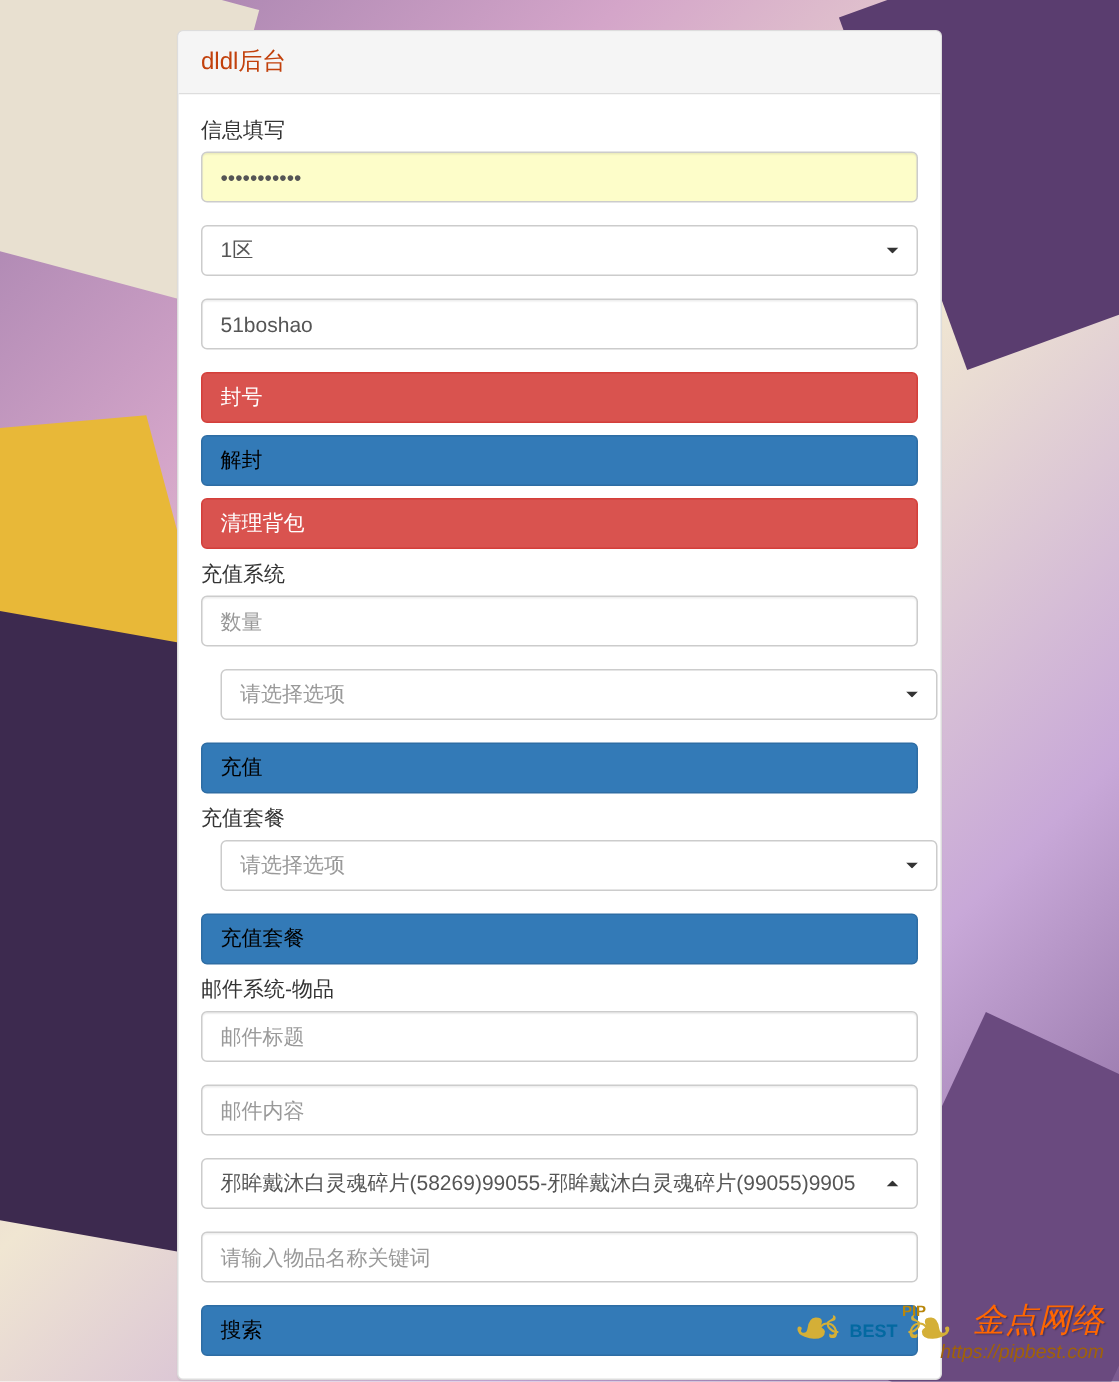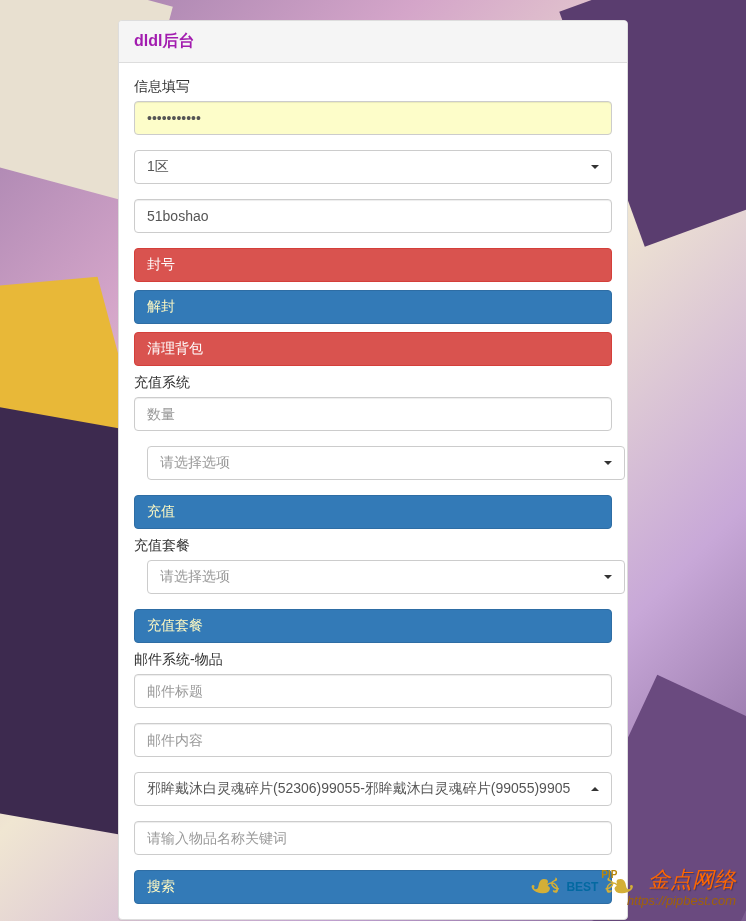--- a/index.html
+++ b/index.html
@@ -81,22 +81,22 @@
       border-radius: 4px;
       box-shadow: 0 1px 1px rgba(0,0,0,0.05);
     }
     
     .panel-heading {
       padding: 10px 15px;
       border-bottom: 1px solid #ddd;
       border-top-left-radius: 3px;
       border-top-right-radius: 3px;
       background: #f5f5f5;
-      color: #a21caf;
-      font-weight: bold;
+      color: #c2410c;
+      font-weight: normal;
     }
     
     .panel-body {
       padding: 15px;
     }
     
     .form-group {
       margin-bottom: 15px;
     }
     
@@ -179,21 +179,21 @@
       text-align: left;
       white-space: nowrap;
       vertical-align: middle;
       cursor: pointer;
       border: 1px solid transparent;
       border-radius: 4px;
       margin-bottom: 8px;
     }
     
     .btn-primary {
-      color: #fef9c3;
+      color: #000000;
       background-color: #337ab7;
       border-color: #2e6da4;
     }
     
     .btn-danger {
       color: #fff;
       background-color: #d9534f;
       border-color: #d43f3a;
     }
     
@@ -344,21 +344,21 @@
       <input type="text" class="form-control" placeholder="邮件标题" style="">
     </div>
 
     <div class="form-group">
       <input type="text" class="form-control" placeholder="邮件内容" style="">
     </div>
 
     <div class="form-group">
       <div class="select-wrapper">
         <div class="select-display">
-          <span class="select-text">邪眸戴沐白灵魂碎片(52306)99055-邪眸戴沐白灵魂碎片(99055)9905</span>
+          <span class="select-text">邪眸戴沐白灵魂碎片(58269)99055-邪眸戴沐白灵魂碎片(99055)9905</span>
           <span class="caret caret-up"></span>
         </div>
       </div>
     </div>
 
     <div class="form-group">
       <input type="text" class="form-control" placeholder="请输入物品名称关键词" style="">
     </div>
 
     <button class="btn btn-primary" style="margin-bottom:0">搜索</button>

